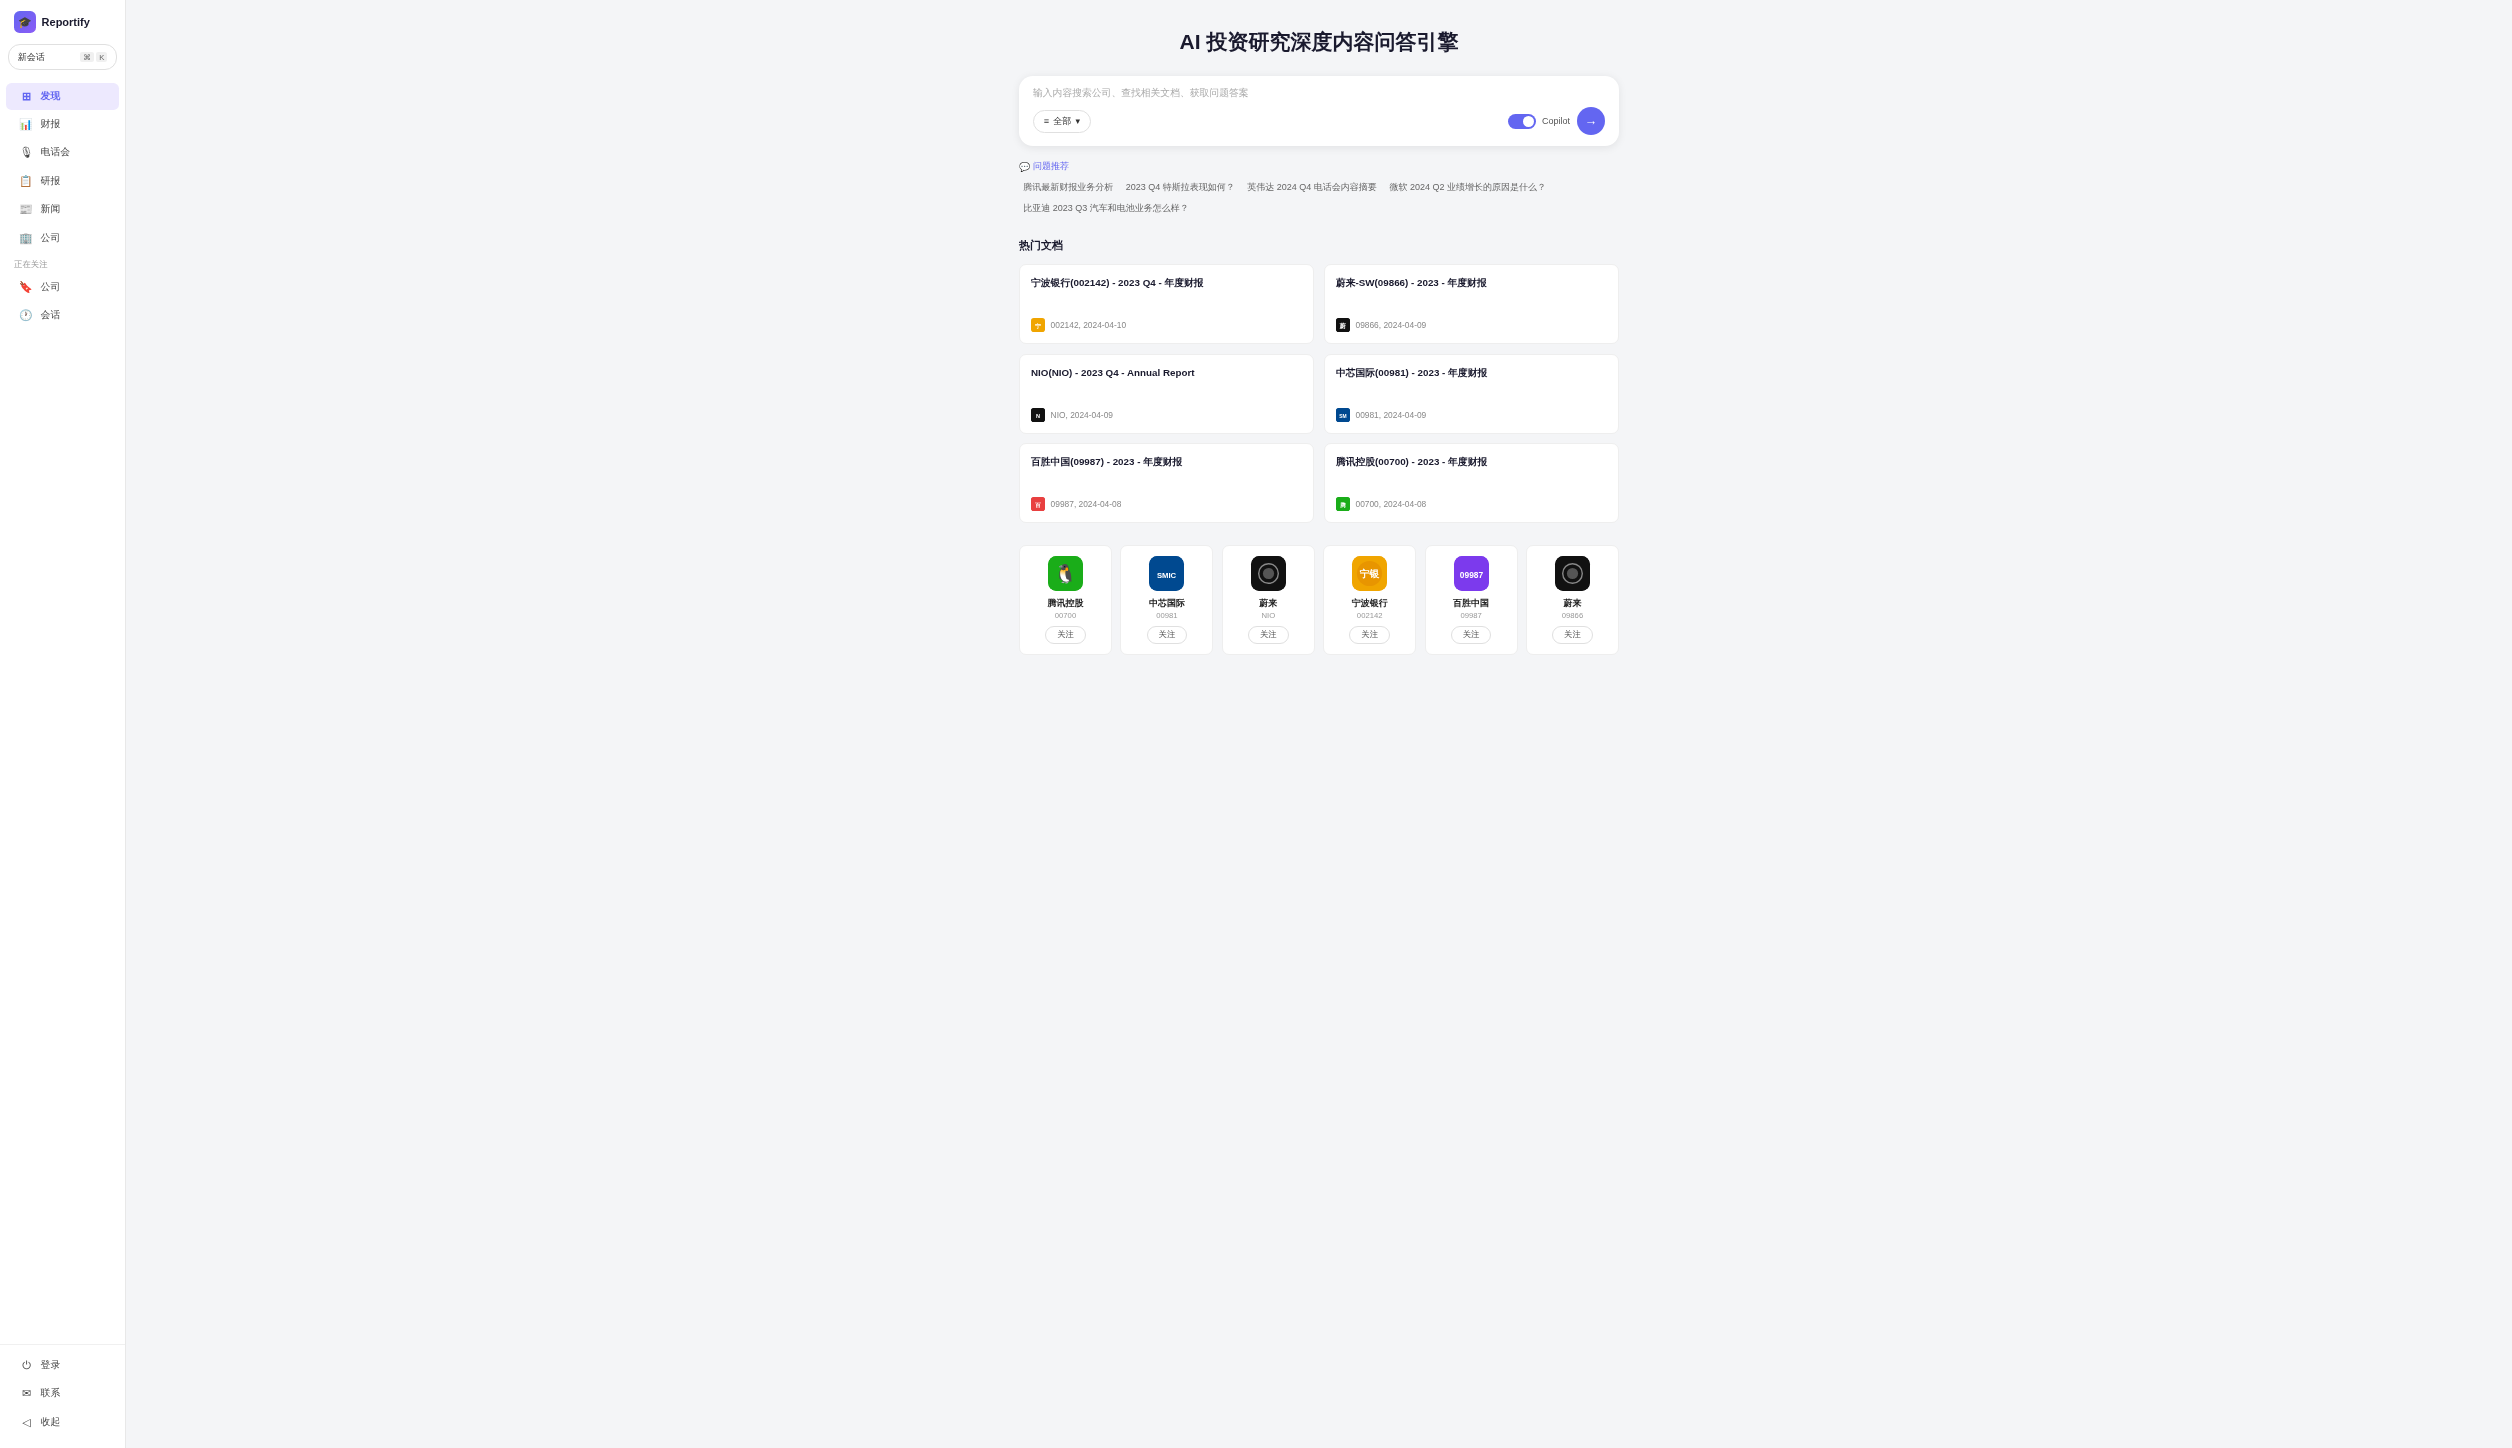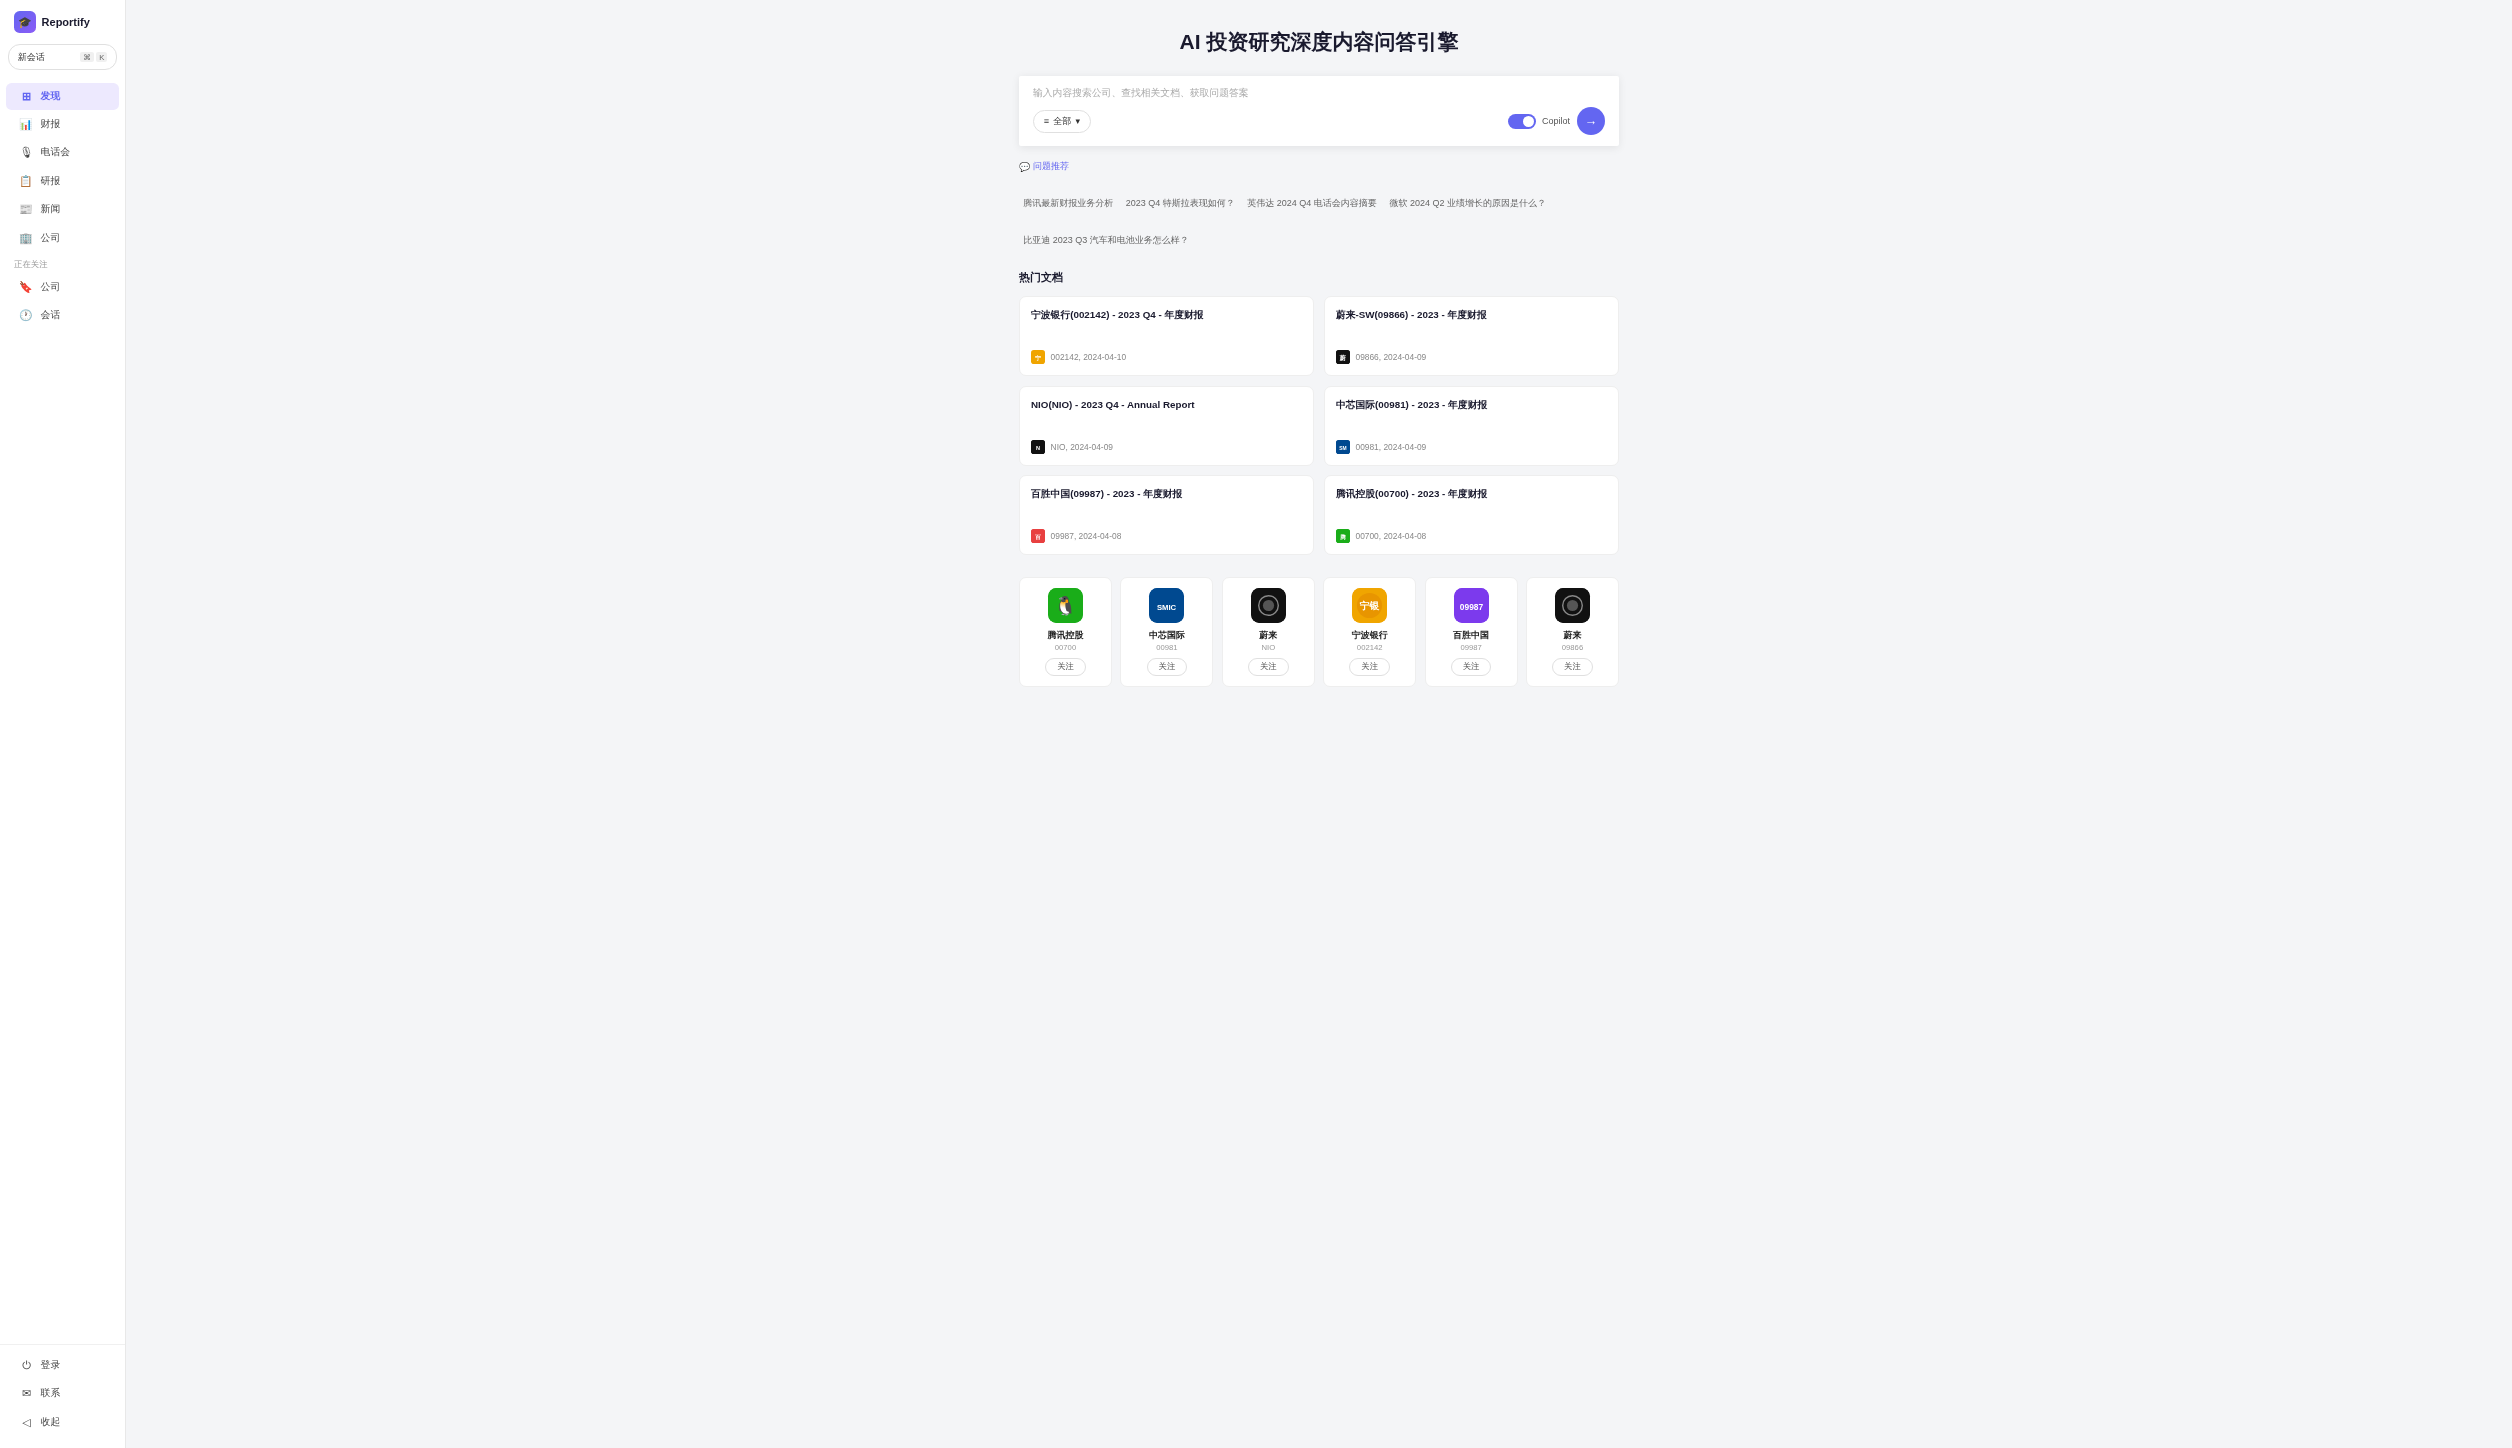--- a/index.html
+++ b/index.html
@@ -117,21 +117,21 @@
       text-align: center;
       font-size: 21px;
       font-weight: 700;
       color: #1a1a2e;
       margin-bottom: 19.5px;
     }
 
     
     .search-box {
       background: #fff;
-      border-radius: 2px;
+      border-radius: 14px;
       padding: 11px 14px;
       box-shadow: 0 1.4px 8.4px rgba(0,0,0,0.08);
       margin-bottom: 14px;
     }
     .search-input-row {
       display: flex;
       align-items: center;
       gap: 8.4px;
       margin-bottom: 9.8px;
     }
@@ -207,21 +207,20 @@
       white-space: nowrap;
     }
     .suggestion-tags {
       display: flex; flex-wrap: wrap; gap: 4.2px;
     }
     .suggestion-tag {
       color: #666;
       cursor: pointer;
       padding: 2.1px 4.2px;
       border-radius: 2.8px;
-      margin-top: 16px;
     }
 
     
     .section-title {
       font-size: 11px;
       font-weight: 600;
       color: #1a1a2e;
       margin-bottom: 11px;
     }
 

